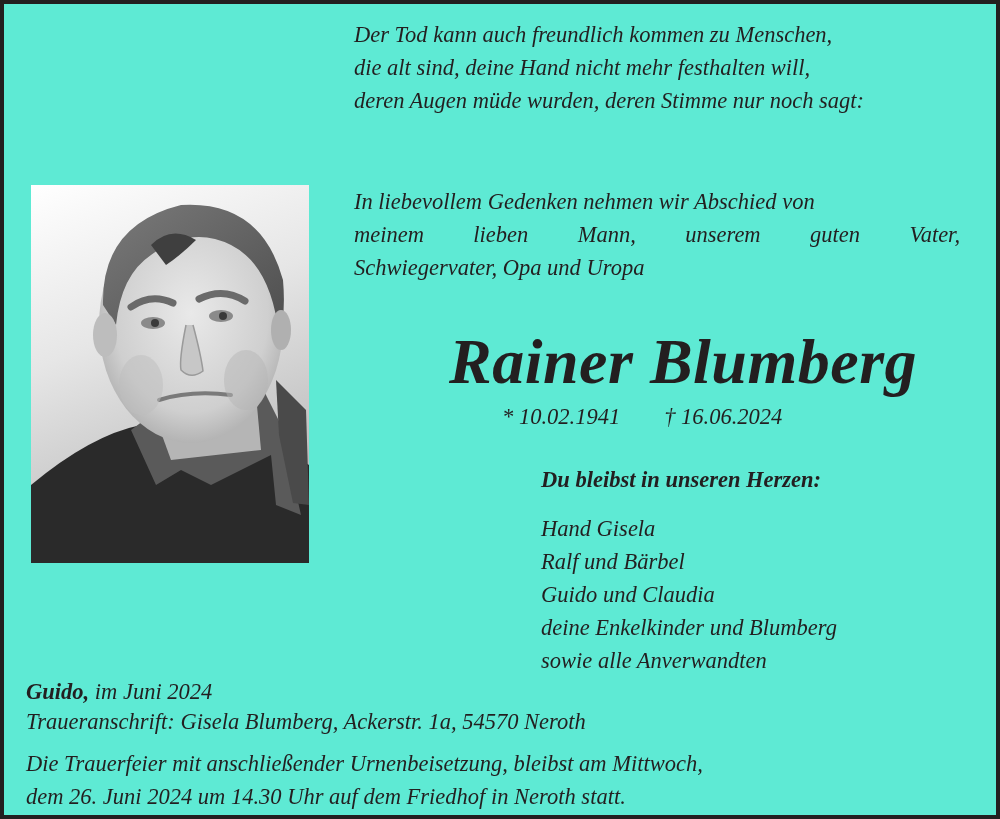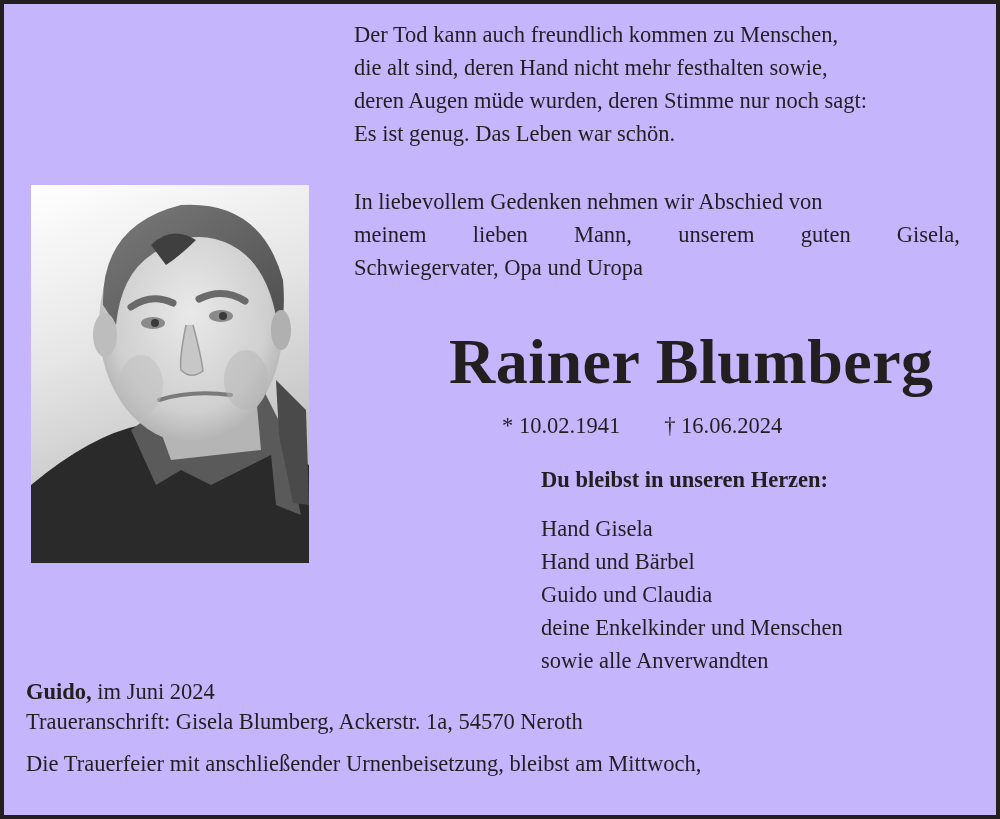--- a/index.html
+++ b/index.html
@@ -7,21 +7,22 @@
       width: 1000px; height: 819px; overflow: hidden;
       background: #ffffff;
       font-family: "Liberation Serif", "DejaVu Serif", serif;
       color: #231f20;
     }
     .page {
       position: relative;
       width: 1000px; height: 819px;
       box-sizing: border-box;
       border: 4px solid #231f20;
-      background: #c4b5fd;
+      background: #5eead4;
+      font-style: italic;
     }
     .abs { position: absolute; }
     .poem, .farewell, .family, .bottom, .place-line {
       font-size: 22.5px;
       line-height: 33px;
     }
     .poem { left: 350px; top: 14px; width: 620px; }
     .poem div { white-space: nowrap; }
     .farewell { left: 350px; top: 181px; width: 606px; }
     .farewell .justify {
@@ -30,21 +31,21 @@
       white-space: nowrap;
       display: flex; justify-content: space-between; align-items: flex-end;
     }
     .farewell .line { white-space: nowrap; }
     .name {
       left: 416px; top: 326px;
       font-size: 64px; font-weight: bold; letter-spacing: 0.5px;
       line-height: 64px; white-space: nowrap; margin-left: 29px;
     }
     .dates {
-      left: 498px; top: 407px;
+      left: 498px; top: 398px;
       font-size: 22.5px; line-height: 30px; white-space: nowrap;
     }
     .dates .died { margin-left: 44px; }
     .herzen {
       left: 537px; top: 461px;
       font-size: 22.5px; font-weight: bold; line-height: 30px; white-space: nowrap;
     }
     .family { left: 537px; top: 508px; }
     .family div { white-space: nowrap; }
     .place-line { left: 22px; top: 671px; white-space: nowrap; }
@@ -59,34 +60,33 @@
     }
     .photo svg { display: block; }
   </style>
 </head>
 <body>
 
 <div class="page">
 
   <div class="abs poem">
     <div>Der Tod kann auch freundlich kommen zu Menschen,</div>
-    <div>die alt sind, deren Hand nicht mehr festhalten sowie,</div>
+    <div>die alt sind, deine Hand nicht mehr festhalten will,</div>
     <div>deren Augen müde wurden, deren Stimme nur noch sagt:</div>
-    <div>Es ist genug. Das Leben war schön.</div>
   </div>
 
   <div class="abs farewell">
     <div class="line">In liebevollem Gedenken nehmen wir Abschied von</div>
     <div class="justify">
       <span>meinem</span>
       <span>lieben</span>
       <span>Mann,</span>
       <span>unserem</span>
       <span>guten</span>
-      <span>Gisela,</span>
+      <span>Vater,</span>
     </div>
     <div class="line">Schwiegervater, Opa und Uropa</div>
   </div>
 
   <div class="abs photo">
     <svg width="278" height="378" viewBox="0 0 278 378" xmlns="http://www.w3.org/2000/svg">
       <defs>
         <linearGradient id="bg" x1="0" y1="0" x2="0.3" y2="1">
           <stop offset="0" stop-color="#ffffff"></stop>
           <stop offset="0.45" stop-color="#e6e6e6"></stop>
@@ -139,29 +139,30 @@
   <div class="abs name">Rainer Blumberg</div>
 
   <div class="abs dates">
     <span>* 10.02.1941</span><span class="died">† 16.06.2024</span>
   </div>
 
   <div class="abs herzen">Du bleibst in unseren Herzen:</div>
 
   <div class="abs family">
     <div>Hand Gisela</div>
-    <div>Hand und Bärbel</div>
+    <div>Ralf und Bärbel</div>
     <div>Guido und Claudia</div>
-    <div>deine Enkelkinder und Menschen</div>
+    <div>deine Enkelkinder und Blumberg</div>
     <div>sowie alle Anverwandten</div>
   </div>
 
   <div class="abs place-line">
     <b>Guido,</b><span> im Juni 2024</span>
   </div>
 
   <div class="abs address">Traueranschrift: Gisela Blumberg, Ackerstr. 1a, 54570 Neroth</div>
 
   <div class="abs bottom">
     <div>Die Trauerfeier mit anschließender Urnenbeisetzung, bleibst am Mittwoch,</div>
+    <div>dem 26. Juni 2024 um 14.30 Uhr auf dem Friedhof in Neroth statt.</div>
   </div>
 
 </div>
 
 </body></html>

